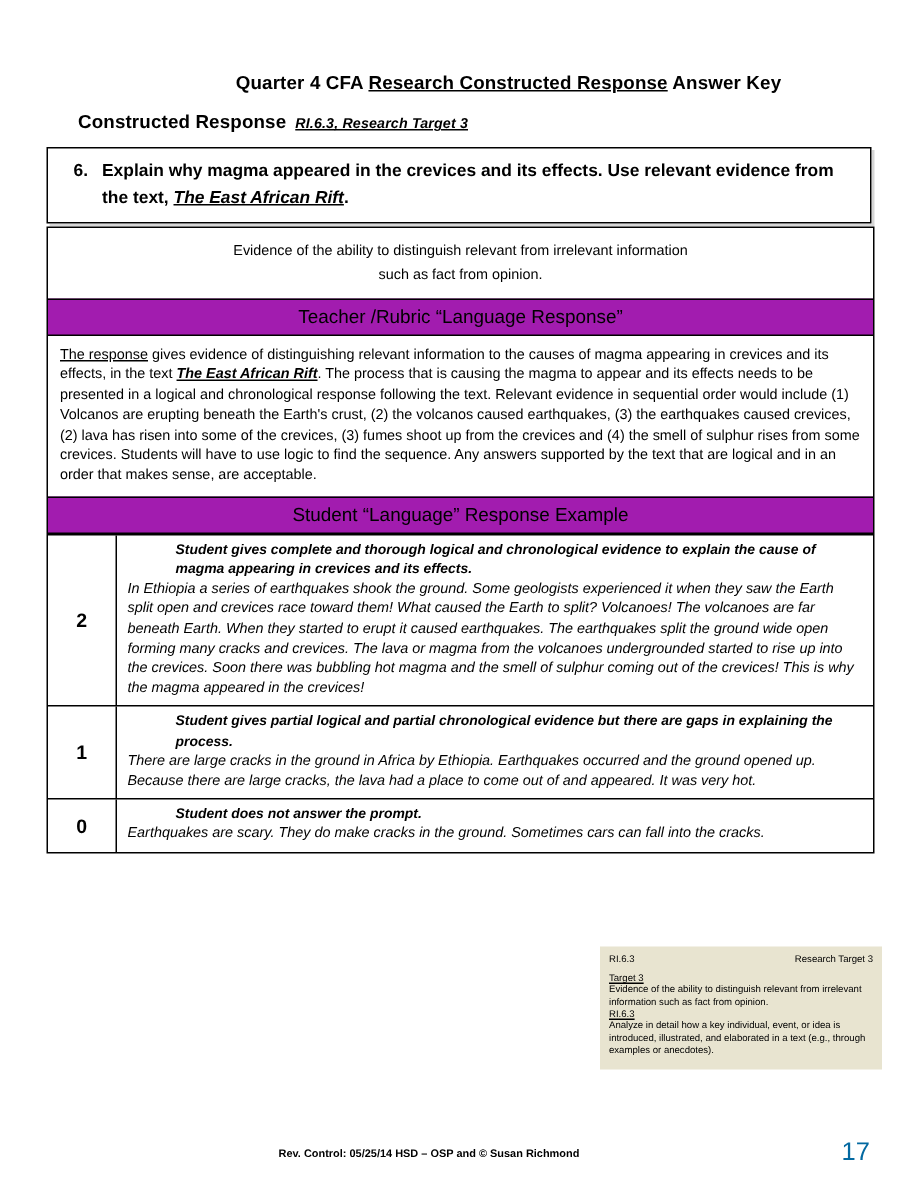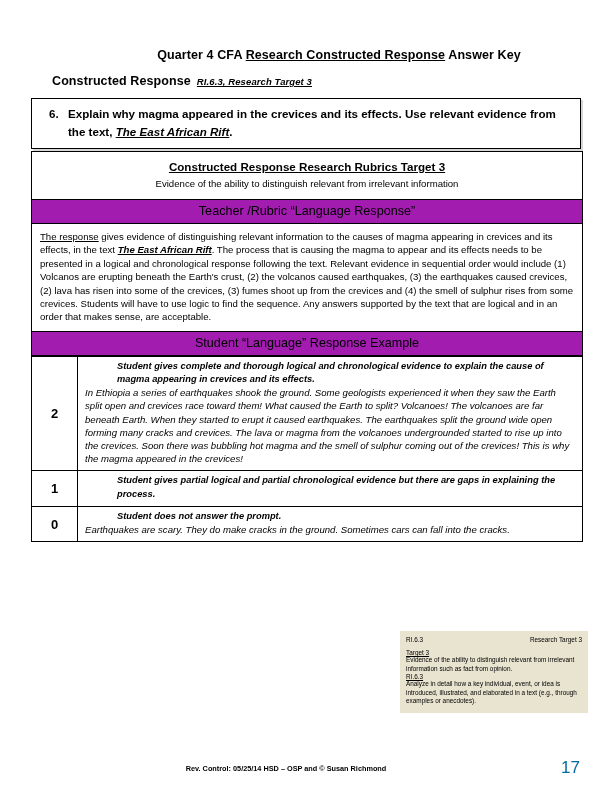--- a/index.html
+++ b/index.html
@@ -210,42 +210,43 @@
   <div id="question-box">
     <div class="q-row">
       <div class="q-num">6.</div>
       <div class="q-text"><span>Explain why magma appeared in the crevices and its effects. Use relevant evidence from the text, </span><span class="ital-u">The East African Rift</span><span>.</span></div>
     </div>
   </div>
 
   <div id="rubric-table">
 
     <div id="rubric-head">
-      <div class="rh-title">Constructed Response Research Rubrics Target 3</div>
       <div class="rh-sub">Evidence of the ability to distinguish relevant from irrelevant information</div>
+      <div class="rh-sub">such as fact from opinion.</div>
     </div>
 
     <div class="band">Teacher /Rubric “Language Response”</div>
 
     <div id="teacher-rubric-body"><span class="lead-u">The response</span><span> gives evidence of distinguishing relevant information to the causes of magma appearing in crevices and its effects, in the text </span><span class="ital-u">The East African Rift</span><span>. The process that is causing the magma to appear and its effects needs to be presented in a logical and chronological response following the text.  Relevant evidence in sequential order would include (1)  Volcanos are erupting beneath the Earth's crust, (2) the volcanos caused earthquakes, (3) the earthquakes caused crevices, (2) lava has risen into some of the crevices,  (3) fumes shoot up from the crevices and (4) the smell of sulphur rises from some crevices.  Students will have to use logic to find the sequence.  Any answers supported by the text that are logical and in an order that makes sense, are acceptable.</span></div>
 
     <div class="band">Student “Language” Response Example</div>
 
     <div class="score-row">
       <div class="score-cell">2</div>
       <div class="score-text">
         <span class="score-desc">Student gives complete and thorough logical and chronological evidence to explain the cause of magma appearing in crevices and its effects.</span>
         <span class="score-example">In Ethiopia a series of earthquakes shook the ground. Some geologists experienced it when they saw the Earth split open and crevices race toward them!  What caused the Earth to split?  Volcanoes!  The volcanoes are far beneath Earth.  When they started to erupt it caused earthquakes.  The earthquakes split the ground wide open forming many cracks and crevices.  The lava or magma from the volcanoes undergrounded started to rise up into the crevices.  Soon there was bubbling hot magma and the smell of sulphur coming out of the crevices!  This is why the magma appeared in the crevices!</span>
       </div>
     </div>
 
     <div class="score-row">
       <div class="score-cell">1</div>
       <div class="score-text">
         <span class="score-desc">Student gives  partial logical and partial chronological evidence but there are gaps in explaining the process.</span>
+        <span class="score-example">There are large cracks in the ground in Africa by Ethiopia.  Earthquakes occurred and the ground opened up.  Because there are large cracks, the lava had a place to come out of and appeared. It was very hot.</span>
       </div>
     </div>
 
     <div class="score-row">
       <div class="score-cell">0</div>
       <div class="score-text">
         <span class="score-desc">Student does not answer the prompt.</span>
         <span class="score-example">Earthquakes are scary.  They do make cracks in the ground.  Sometimes cars can fall into the cracks.</span>
       </div>
     </div>

